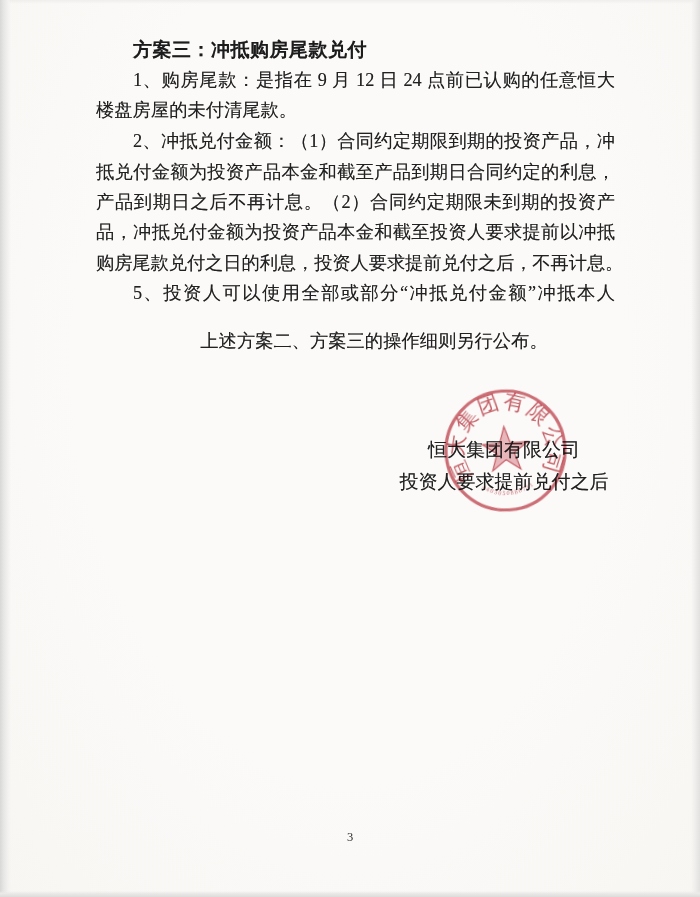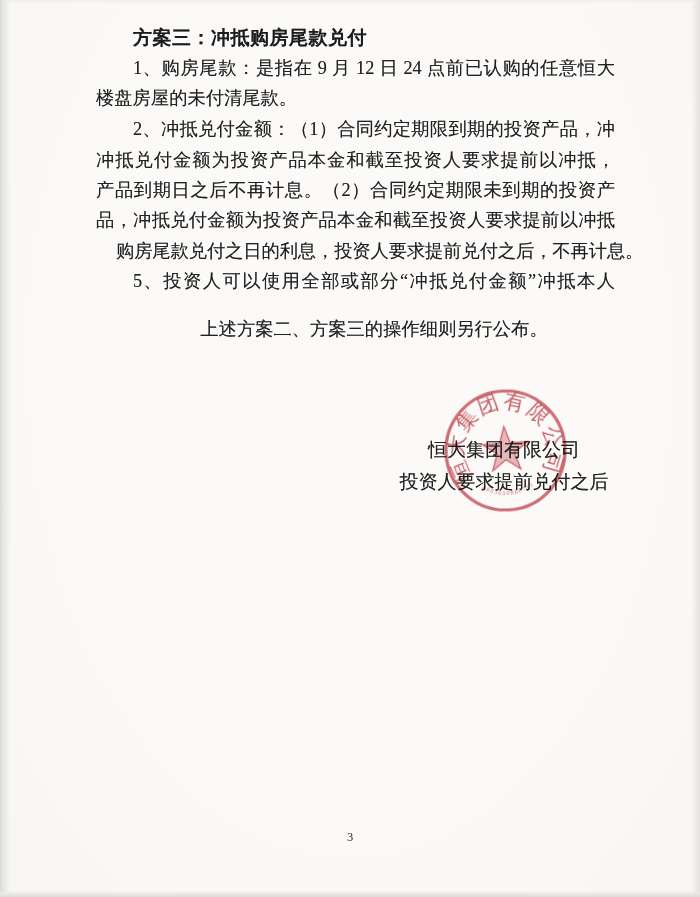--- a/index.html
+++ b/index.html
@@ -28,21 +28,21 @@
     position:absolute;left:0;right:0;bottom:0;height:6px;
     background:linear-gradient(to top,#dddcda 0%,#eceae8 60%,rgba(248,247,245,0) 100%);
   }
   .edge-top{
     position:absolute;left:0;right:0;top:0;height:4px;
     background:linear-gradient(to bottom,#efeeec 0%,rgba(248,247,245,0) 100%);
   }
 
   .content{
     position:absolute;
-    left:96px;top:23px;
+    left:96px;top:35px;
     width:519px;
     color:#212121;
     font-size:18.3px;
     text-shadow:0 0 .6px rgba(35,35,35,.45);
   }
   .doc-title{
     font-family:"Liberation Sans", sans-serif;
     font-weight:700;
     font-size:19px;
     color:#1c1c1c;
@@ -58,21 +58,20 @@
     text-align:justify;
     text-align-last:justify;
   }
   .line.indent{padding-left:37px;}
   .line.para-end{text-align-last:left;font-family:Liberation Mono, monospace;}
   .line.overfull{
     white-space:nowrap;
     text-align:center;
     text-align-last:left;
     letter-spacing:-0.1px;
-    margin-left:20px;
   }
   .note-line{
     margin-top:17px;
     line-height:30.4px;height:30.4px;
     padding-left:37px;
     white-space:nowrap;
     text-align:center;
   }
   .signature{
     position:absolute;
@@ -117,21 +116,21 @@
 
     <div class="doc-title">方案三：冲抵购房尾款兑付</div>
 
     <div>
       <div class="line indent">1、购房尾款：是指在 9 月 12 日 24 点前已认购的任意恒大</div>
       <div class="line para-end">楼盘房屋的未付清尾款。</div>
     </div>
 
     <div>
       <div class="line indent">2、冲抵兑付金额：（1）合同约定期限到期的投资产品，冲</div>
-      <div class="line">冲抵兑付金额为投资产品本金和截至投资人要求提前以冲抵，</div>
+      <div class="line">抵兑付金额为投资产品本金和截至产品到期日合同约定的利息，</div>
       <div class="line">产品到期日之后不再计息。（2）合同约定期限未到期的投资产</div>
       <div class="line">品，冲抵兑付金额为投资产品本金和截至投资人要求提前以冲抵</div>
       <div class="line overfull">购房尾款兑付之日的利息，投资人要求提前兑付之后，不再计息。</div>
     </div>
 
     <div>
       <div class="line indent">5、投资人可以使用全部或部分“冲抵兑付金额”冲抵本人</div>
     </div>
 
     <div class="note-line">上述方案二、方案三的操作细则另行公布。</div>

